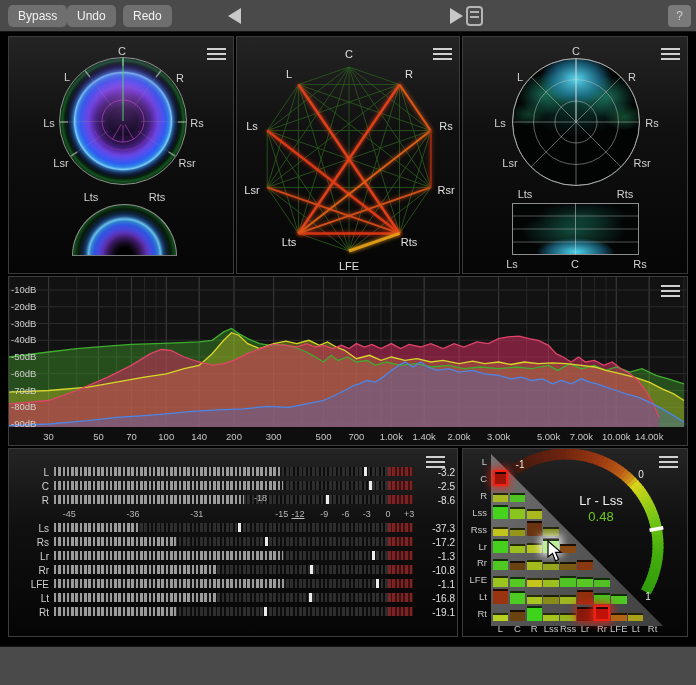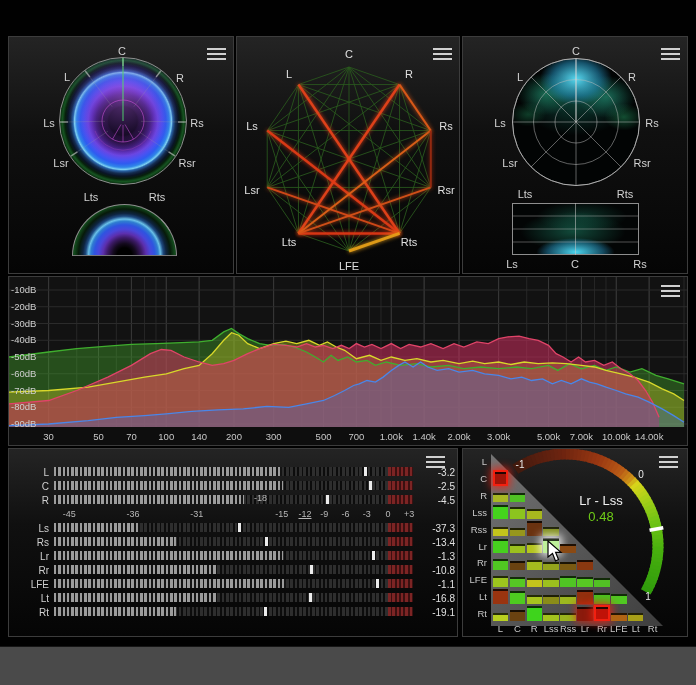--- a/index.html
+++ b/index.html
@@ -112,20 +112,31 @@
   .gauge-tick { position:absolute; font-size:10px; color:#e8e8e8; transform:translate(-50%,-50%); }
 
   svg text { font-family:"Liberation Sans", sans-serif; }
   #cursor { position:absolute; left:547px; top:540px; z-index:50; }
 </style>
 </head>
 <body>
 
 <div id="app">
 
+  <div id="topbar" class="bar">
+    <button class="btn" style="left:8px;top:5px;">Bypass</button>
+    <button class="btn" style="left:67px;top:5px;">Undo</button>
+    <button class="btn" style="left:123px;top:5px;">Redo</button>
+    <div class="tri-left" style="left:228px;top:8px;"></div>
+    <div class="tri-right" style="left:450px;top:8px;"></div>
+    <div class="list-icon" style="left:466px;top:6px;">
+        <div class="bars"></div>
+      </div>
+    <button class="btn" id="help-btn">?</button>
+  </div>
 
   <div id="panel-halo" class="panel">
     <div class="menu-icon" style="right:7px;top:11px;"></div>
     <div id="halo-circle"></div>
     <svg class="overlay-svg" id="halo-grid" width="226" height="238">
         <line x1="114" y1="66" x2="114" y2="23" stroke="rgba(160,160,160,0.22)" stroke-width="1"></line>
         <line x1="114" y1="29" x2="114" y2="21" stroke="rgba(210,210,210,0.55)" stroke-width="1.5"></line>
         <line x1="103.16732958326313" y1="69.62456081914873" x2="77.28928358772505" y2="35.283233887115145" stroke="rgba(160,160,160,0.22)" stroke-width="1"></line>
         <line x1="80.90017372663735" y1="40.0750469473989" x2="76.08565354142095" y2="33.68596286702056" stroke="rgba(210,210,210,0.55)" stroke-width="1.5"></line>
         <line x1="124.83267041673687" y1="69.62456081914873" x2="150.71071641227496" y2="35.28323388711514" stroke="rgba(160,160,160,0.22)" stroke-width="1"></line>
@@ -385,37 +396,37 @@
           <div class="mpeak" style="left: 314.8px;"></div>
         </div>
         <div class="mrow-value" style="top: 32px;">-2.5</div>
         <div class="mrow-label" style="top: 46px;">R</div>
         <div class="mtrack" style="top: 46px;">
           <div class="mseg-dim"></div>
           <div class="mseg-fill" style="width: 190.2px;"></div>
           <div class="mseg-red"></div>
           <div class="mpeak" style="left: 271.6px;"></div>
         </div>
-        <div class="mrow-value" style="top: 46px;">-4.5</div>
+        <div class="mrow-value" style="top: 46px;">-8.6</div>
         <div class="mrow-label" style="top: 74px;">Ls</div>
         <div class="mtrack" style="top: 74px;">
           <div class="mseg-dim"></div>
           <div class="mseg-fill" style="width: 86.1px;"></div>
           <div class="mseg-red"></div>
           <div class="mpeak" style="left: 183.8px;"></div>
         </div>
         <div class="mrow-value" style="top: 74px;">-37.3</div>
         <div class="mrow-label" style="top: 88px;">Rs</div>
         <div class="mtrack" style="top: 88px;">
           <div class="mseg-dim"></div>
           <div class="mseg-fill" style="width: 121.5px;"></div>
           <div class="mseg-red"></div>
           <div class="mpeak" style="left: 210.7px;"></div>
         </div>
-        <div class="mrow-value" style="top: 88px;">-13.4</div>
+        <div class="mrow-value" style="top: 88px;">-17.2</div>
         <div class="mrow-label" style="top: 102px;">Lr</div>
         <div class="mtrack" style="top: 102px;">
           <div class="mseg-dim"></div>
           <div class="mseg-fill" style="width: 229.2px;"></div>
           <div class="mseg-red"></div>
           <div class="mpeak" style="left: 317.6px;"></div>
         </div>
         <div class="mrow-value" style="top: 102px;">-1.3</div>
         <div class="mrow-label" style="top: 116px;">Rr</div>
         <div class="mtrack" style="top: 116px;">
@@ -447,21 +458,21 @@
           <div class="mseg-fill" style="width: 121.5px;"></div>
           <div class="mseg-red"></div>
           <div class="mpeak" style="left: 210px;"></div>
         </div>
         <div class="mrow-value" style="top: 158px;">-19.1</div>
         <div class="mscale" style="left: 60.3px; top: 60px;">-45</div>
         <div class="mscale" style="left: 124px; top: 60px;">-36</div>
         <div class="mscale" style="left: 187.8px; top: 60px;">-31</div>
         <div class="mscale" style="left: 251.5px; top: 44px;">-18</div>
         <div class="mscale" style="left: 272.8px; top: 60px;">-15</div>
-        <div class="mscale" style="left: 296px; top: 60px; text-decoration: underline;">-12</div>
+        <div class="mscale" style="left: 289px; top: 60px; text-decoration: underline;">-12</div>
         <div class="mscale" style="left: 315.3px; top: 60px;">-9</div>
         <div class="mscale" style="left: 336.5px; top: 60px;">-6</div>
         <div class="mscale" style="left: 357.8px; top: 60px;">-3</div>
         <div class="mscale" style="left: 379px; top: 60px;">0</div>
         <div class="mscale" style="left: 400.2px; top: 60px;">+3</div>
       </div>
   </div>
 
   <div id="panel-matrix" class="panel">
     <div id="matrix-triangle"></div>

